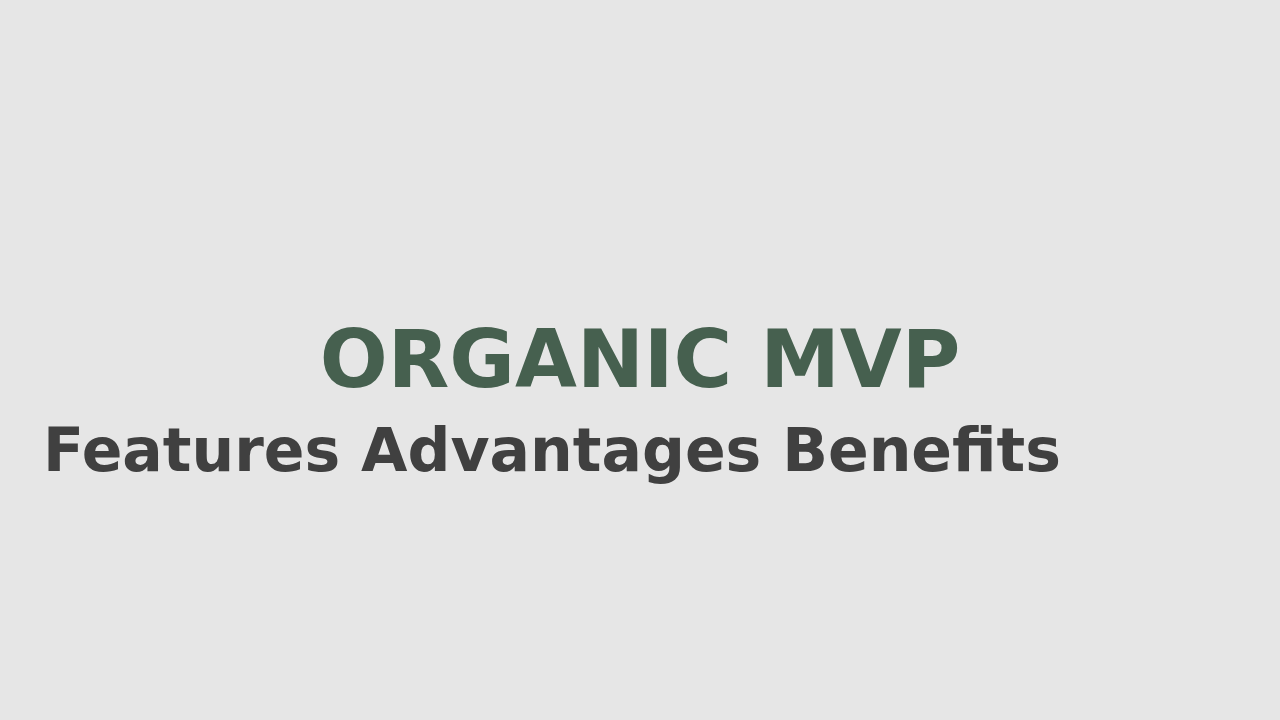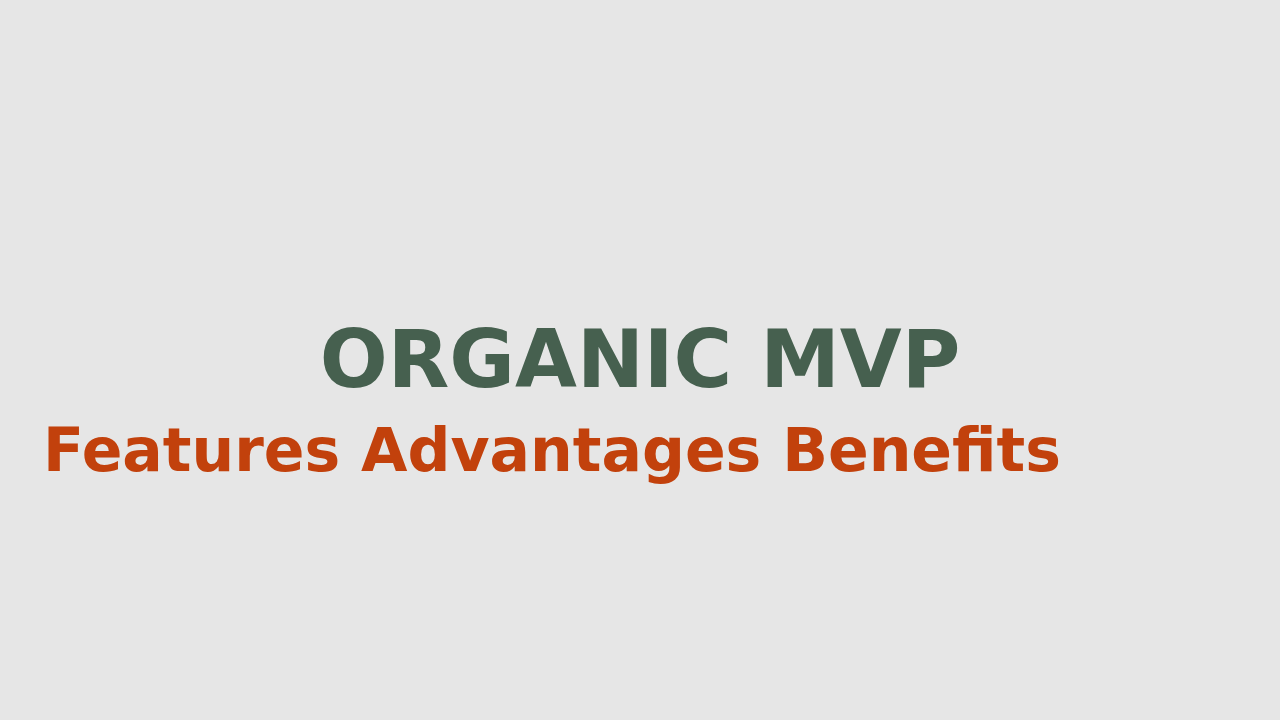--- a/index.html
+++ b/index.html
@@ -59,21 +59,21 @@
     left: 0;
     top: 398px;
     width: 1104px;
     margin: 0;
     text-align: center;
     font-family: "DejaVu Sans", "Liberation Sans", sans-serif;
     font-size: 60px;
     font-weight: bold;
     line-height: 76px;
     letter-spacing: 0px;
-    color: #c2410c;
+    color: #404040;
     white-space: nowrap;
     -webkit-font-smoothing: antialiased;
   }
 </style>
 </head>
 <body>
 
 <div id="slide">
 
   <div id="title-block">

